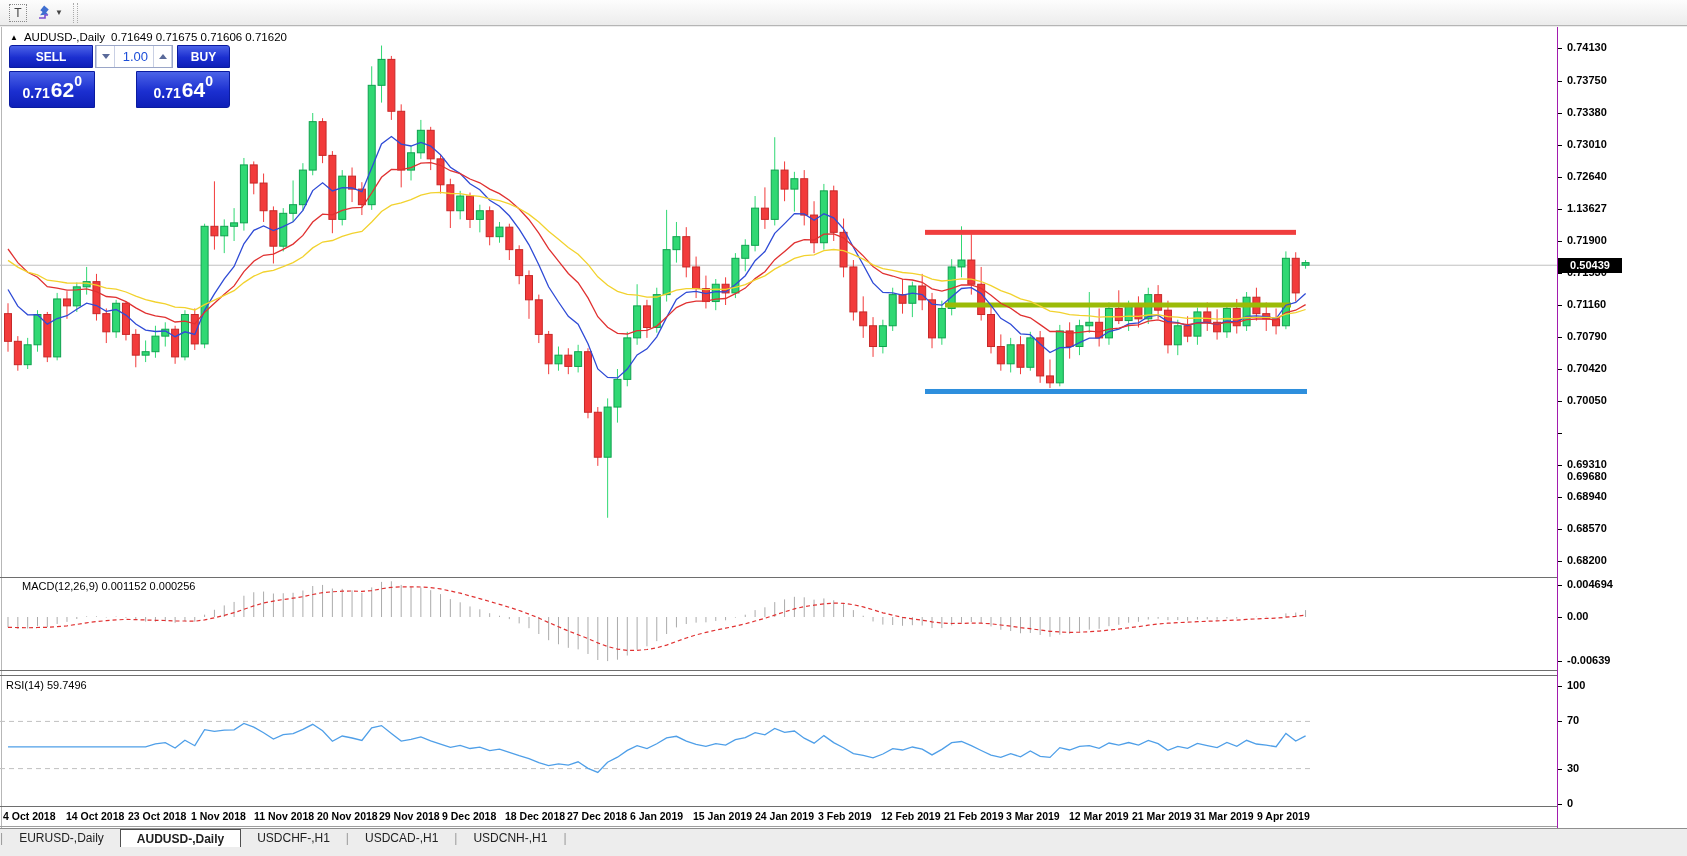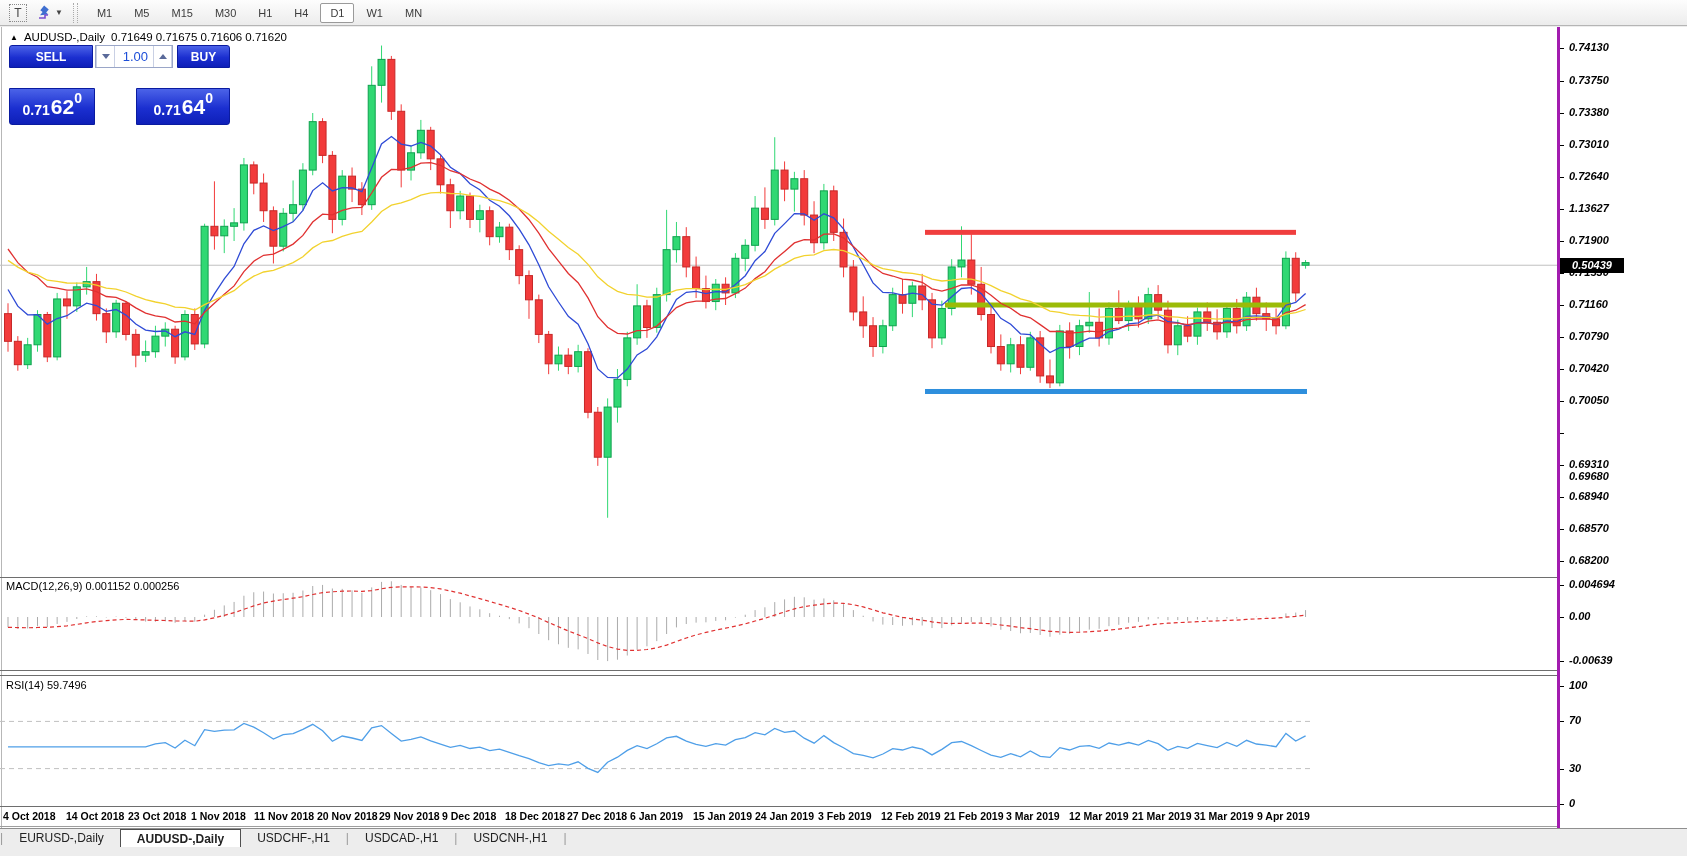--- a/index.html
+++ b/index.html
@@ -20,21 +20,21 @@
     margin:0 8px 0 10px; }
   .tfbtn { padding:3px 9px; font-size:11px; color:#3c3c3c; margin:0 1px; border:1px solid transparent; }
   .tfbtn.active { background:#fff; border:1px solid #9a9a9a; border-radius:2px; }
 
   
   #chart-window { position:absolute; left:0; top:27px; width:1687px; height:801px; background:#fff; }
   #left-frame { position:absolute; left:1px; top:0; width:1px; height:801px; background:#b7b7b7; }
   svg { position:absolute; display:block; }
   .panel-sep { position:absolute; left:0; width:1557px; height:1px; background:#6e6e6e; }
   #axis { position:absolute; left:1557px; top:0; width:116px; height:801px;
-    border-left:3px solid #a21caf; background:#fff;font-style:italic; }
+    border-left:1px solid #a21caf; background:#fff; }
   .axlbl { position:absolute; left:9px; font-size:11px; font-weight:700; color:#000; white-space:nowrap; }
   .axtick { position:absolute; left:0; width:4px; height:1px; background:#000; }
   .paneltag { position:absolute; font-size:11px; color:#000; white-space:nowrap; }
   #dates { position:absolute; left:0; top:781px; width:1557px; height:18px; }
   .datelbl { position:absolute; top:2px; font-size:10.5px; font-weight:700; color:#000; white-space:nowrap; }
 
   
   #title { position:absolute; left:10px; top:4px; font-size:11.5px; color:#000; display:flex;
     align-items:center; gap:6px; }
   #title .tri { font-size:8px; }
@@ -46,21 +46,21 @@
     border:1px solid #0a1ba0; color:#fff; font-size:12px; font-weight:700;
     display:flex; align-items:center; justify-content:center; }
   #sell-btn { width:84px; border-radius:3px 0 0 0; }
   #buy-btn  { width:53px; margin-left:4px; border-radius:0 3px 0 0; }
   .volwrap { display:flex; width:78px; margin-left:2px; border:1px solid #9aa6c8; background:#fff; }
   .spin { width:19px; display:flex; align-items:center; justify-content:center;
     border-left:1px solid #c9d0e4; border-right:1px solid #c9d0e4; background:#fff; }
   .spin .tri-up   { width:0; height:0; border-left:4px solid transparent; border-right:4px solid transparent; border-bottom:5px solid #5a6a9a; }
   .spin .tri-down { width:0; height:0; border-left:4px solid transparent; border-right:4px solid transparent; border-top:5px solid #5a6a9a; }
   .volval { flex:1; font-size:13px; color:#1d4ed8; text-align:right; padding:3px 5px 0 0; }
-  .ocrow2 { display:flex; margin-top:20px; height:37px;gap:36px; }
+  .ocrow2 { display:flex; margin-top:3px; height:37px;gap:36px; }
   .pricebox { background:linear-gradient(180deg,#4b63e8,#1b2fd0 55%,#0e1fb8); border:1px solid #0a1ba0;
     color:#fff; display:flex; align-items:flex-end; justify-content:center; padding-bottom:2px; }
   #sell-box { width:98px; border-radius:0 0 0 3px; }
   #buy-box  { width:106px; margin-left:5px; border-radius:0 0 3px 0; }
   .p-small { font-size:14px; font-weight:700; margin:0 1px 4px 0; }
   .p-big   { font-size:21px; font-weight:700; line-height:30px; }
   .p-sup   { font-size:14px; font-weight:700; align-self:flex-start; margin-top:1px; }
 
   
   #tabbar { position:absolute; left:0; top:828px; width:1687px; height:19px; background:#ededed;
@@ -79,31 +79,20 @@
       <span class="ticon-t">T</span>
     </div>
     <div class="tbtn">
       <svg width="16" height="16" viewBox="0 0 16 16" style="position:static">
         <path d="M4 2 L10 2 L10 6 L13 6 L7 12 L7 8 L4 8 Z" fill="#3f6fd0" transform="rotate(40 8 7)"></path>
         <path d="M3 13 L9 13 L9 10 L12 10" fill="none" stroke="#7a4fd0" stroke-width="1.6"></path>
       </svg>
       <span class="caret">▼</span>
     </div>
     <div class="tsep"></div>
-    <div id="tf-group" style="display:flex">
-        <div class="tfbtn">M1</div>
-        <div class="tfbtn">M5</div>
-        <div class="tfbtn">M15</div>
-        <div class="tfbtn">M30</div>
-        <div class="tfbtn">H1</div>
-        <div class="tfbtn">H4</div>
-        <div class="tfbtn active">D1</div>
-        <div class="tfbtn">W1</div>
-        <div class="tfbtn">MN</div>
-      </div>
   </div>
 
   <div id="chart-window">
     <div id="left-frame"></div>
 
     <svg id="main-svg" width="1557" height="550" style="left:0;top:0">
         <line x1="0" y1="238.21945945946015" x2="1557" y2="238.21945945946015" stroke="#c0c0c0" stroke-width="1"></line>
         <g>
           <line x1="8" y1="276.2735135135139" x2="8" y2="324.70594594594576" stroke="#f23b3b" stroke-width="1"></line>
           <rect x="4.5" y="286.65189189189203" width="7" height="27.675675675675507" fill="#f23b3b" stroke="#c62828" stroke-width="1"></rect>
@@ -555,21 +544,21 @@
           <span class="p-sup">0</span>
         </div>
         <div class="pricebox" id="buy-box">
           <span class="p-small">0.71</span>
           <span class="p-big">64</span>
           <span class="p-sup">0</span>
         </div>
       </div>
     </div>
 
-    <div class="paneltag" style="left:6px;top:553px">MACD(12,26,9) 0.001152 0.000256</div>
+    <div class="paneltag" style="left:22px;top:553px">MACD(12,26,9) 0.001152 0.000256</div>
     <div class="paneltag" style="left:6px;top:652px">RSI(14) 59.7496</div>
 
     <div id="axis">
         <div class="axtick" style="top: 21px;"></div>
         <div class="axlbl" style="top: 14px;">0.74130</div>
         <div class="axtick" style="top: 54px;"></div>
         <div class="axlbl" style="top: 47px;">0.73750</div>
         <div class="axtick" style="top: 86px;"></div>
         <div class="axlbl" style="top: 79px;">0.73380</div>
         <div class="axtick" style="top: 118px;"></div>

